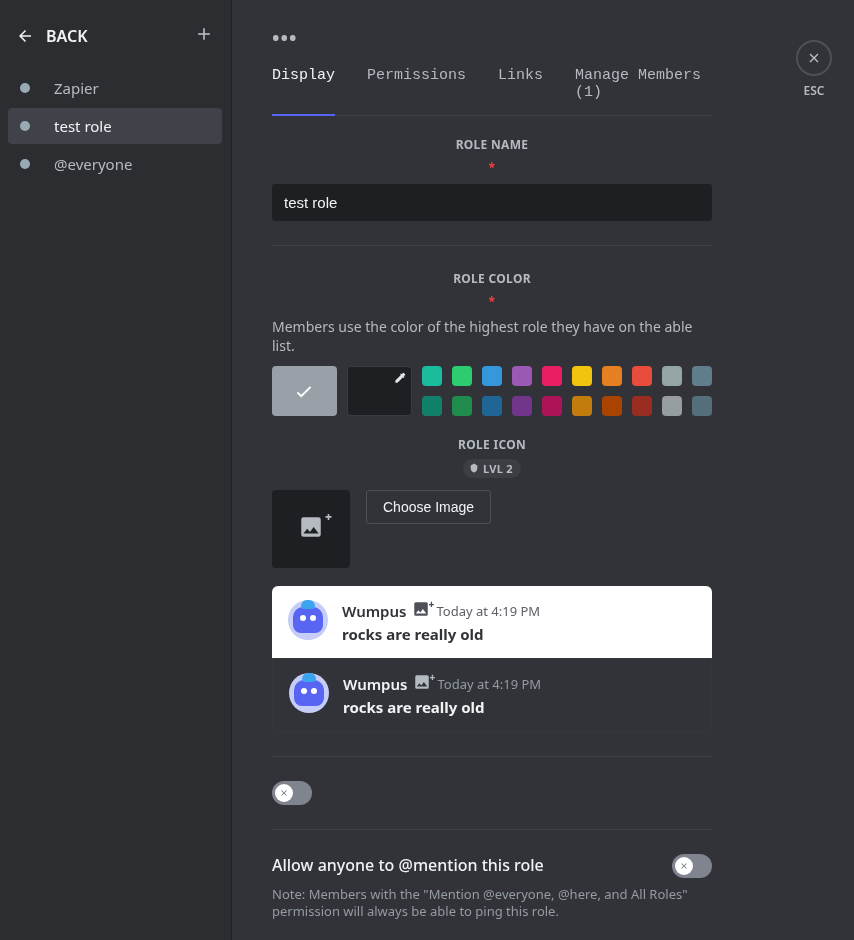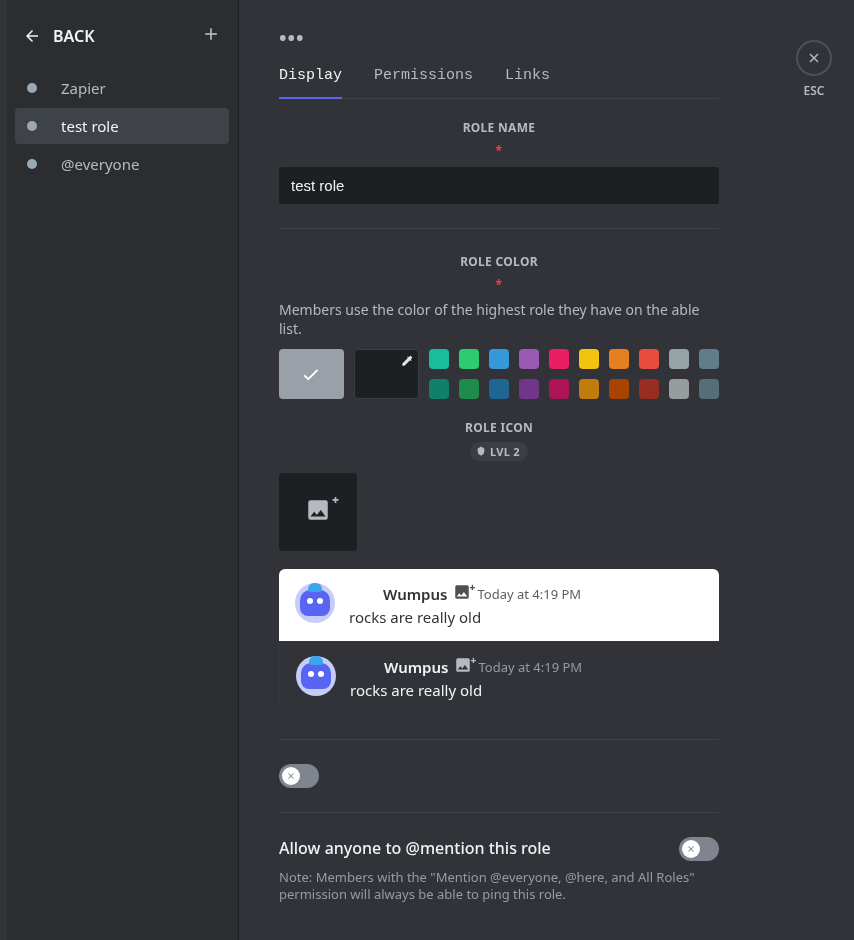--- a/index.html
+++ b/index.html
@@ -26,21 +26,20 @@
     overflow:hidden;
     font-size:14px;
   }
   
   .sidebar{
     width:232px;
     background:var(--bg-sidebar);
     border-right:1px solid rgba(0,0,0,.25);
     padding:24px 9px 0 8px;
     flex:0 0 232px;
-    margin-left:7px;
   }
   .back-row{display:flex;align-items:center;justify-content:space-between;padding:0 8px 20px 8px;}
   .back-btn{display:flex;align-items:center;gap:12px;color:var(--text);font-weight:600;font-size:16px;cursor:pointer;}
   .back-btn svg{width:18px;height:18px;fill:var(--text);}
   .plus-btn{cursor:pointer;}
   .plus-btn svg{width:20px;height:20px;stroke:var(--text-header);stroke-width:2;}
   .role-item{
     display:flex;align-items:center;gap:24px;
     padding:8px 12px;border-radius:4px;margin:2px 0;
     color:var(--text-header);cursor:pointer;font-size:15px;
@@ -103,32 +102,32 @@
   .preview.light{border-radius:6px 6px 0 0;}
   .avatar{width:40px;height:40px;border-radius:50%;background:#c5cdf8;display:flex;align-items:center;justify-content:center;flex:0 0 40px;}
   .avatar-inner{width:30px;height:26px;background:#5865f2;border-radius:10px 10px 8px 8px;position:relative;}
   .avatar-inner::before,
   .avatar-inner::after{content:"";position:absolute;top:8px;width:6px;height:6px;border-radius:50%;background:#fff;}
   .avatar-inner::before{left:7px;}
   .avatar-inner::after{right:7px;}
   .avatar-top{position:absolute;top:-7px;left:50%;transform:translateX(-50%);width:14px;height:9px;background:#3aa4ef;border-radius:6px 6px 3px 3px;}
   .msg-body{flex:1;}
   .msg-head{display:flex;align-items:center;gap:6px;}
-  .msg-name{font-weight:600;font-size:15px;margin-left:34px;}
+  .msg-name{font-weight:600;font-size:15px;}
   .msg-badge{position:relative;display:inline-block;}
   .msg-badge svg.img{width:18px;height:18px;}
   .msg-badge .pl{position:absolute;top:-3px;right:-4px;font-size:10px;font-weight:900;}
   .preview.light .msg-badge svg.img{fill:#4e5058;}
   .preview.light .msg-badge .pl{color:#4e5058;}
   .preview.dark .msg-badge svg.img{fill:#b5bac1;}
   .preview.dark .msg-badge .pl{color:#b5bac1;}
   .msg-time{font-size:13px;}
   .preview.light .msg-time{color:#5c5e66;}
   .preview.dark .msg-time{color:#949ba4;}
-  .msg-text{font-size:15px;margin-top:2px;}
+  .msg-text{font-size:15px;margin-top:2px;font-weight:bold;}
   
   .toggle-row{display:flex;align-items:center;justify-content:space-between;gap:16px;}
   .toggle-label{font-size:16px;font-weight:500;color:var(--text);line-height:1.3;}
   .toggle{
     width:40px;height:24px;border-radius:14px;background:#80848e;position:relative;cursor:pointer;flex:0 0 40px;
   }
   .knob{
     width:18px;height:18px;border-radius:50%;background:#fff;position:absolute;top:3px;left:3px;
     display:flex;align-items:center;justify-content:center;
   }
@@ -183,20 +182,21 @@
   <div class="main-inner">
 
     <div class="header-row">
       <div class="more-btn">•••</div>
     </div>
 
     <div class="tabs" id="tabs">
         <div class="tab active">Display</div>
         <div class="tab">Permissions</div>
         <div class="tab">Links</div>
+        <div class="tab">Manage Members (1)</div>
       </div>
 
     
     <div class="section-label">
       <span>ROLE NAME</span>
         <span class="req">*</span>
     </div>
     <input class="input" value="test role" style="">
 
     <div class="divider"></div>
@@ -255,20 +255,21 @@
     </div>
     <div class="icon-row">
       <div class="icon-drop">
         <span class="icon-drop-inner">
           <svg class="img" viewBox="0 0 24 24">
               <path d="M21 19V5a2 2 0 0 0-2-2H5a2 2 0 0 0-2 2v14a2 2 0 0 0 2 2h14a2 2 0 0 0 2-2zM8.5 13.5l2.5 3 3.5-4.5L19 18H5l3.5-4.5z"></path>
             </svg>
           <span class="plus">+</span>
         </span>
       </div>
+      <button class="choose-btn">Choose Image</button>
     </div>
 
     
     <div class="preview light">
       <div class="avatar">
           <div class="avatar-inner">
             <div class="avatar-top"></div>
           </div>
         </div>
       <div class="msg-body">

